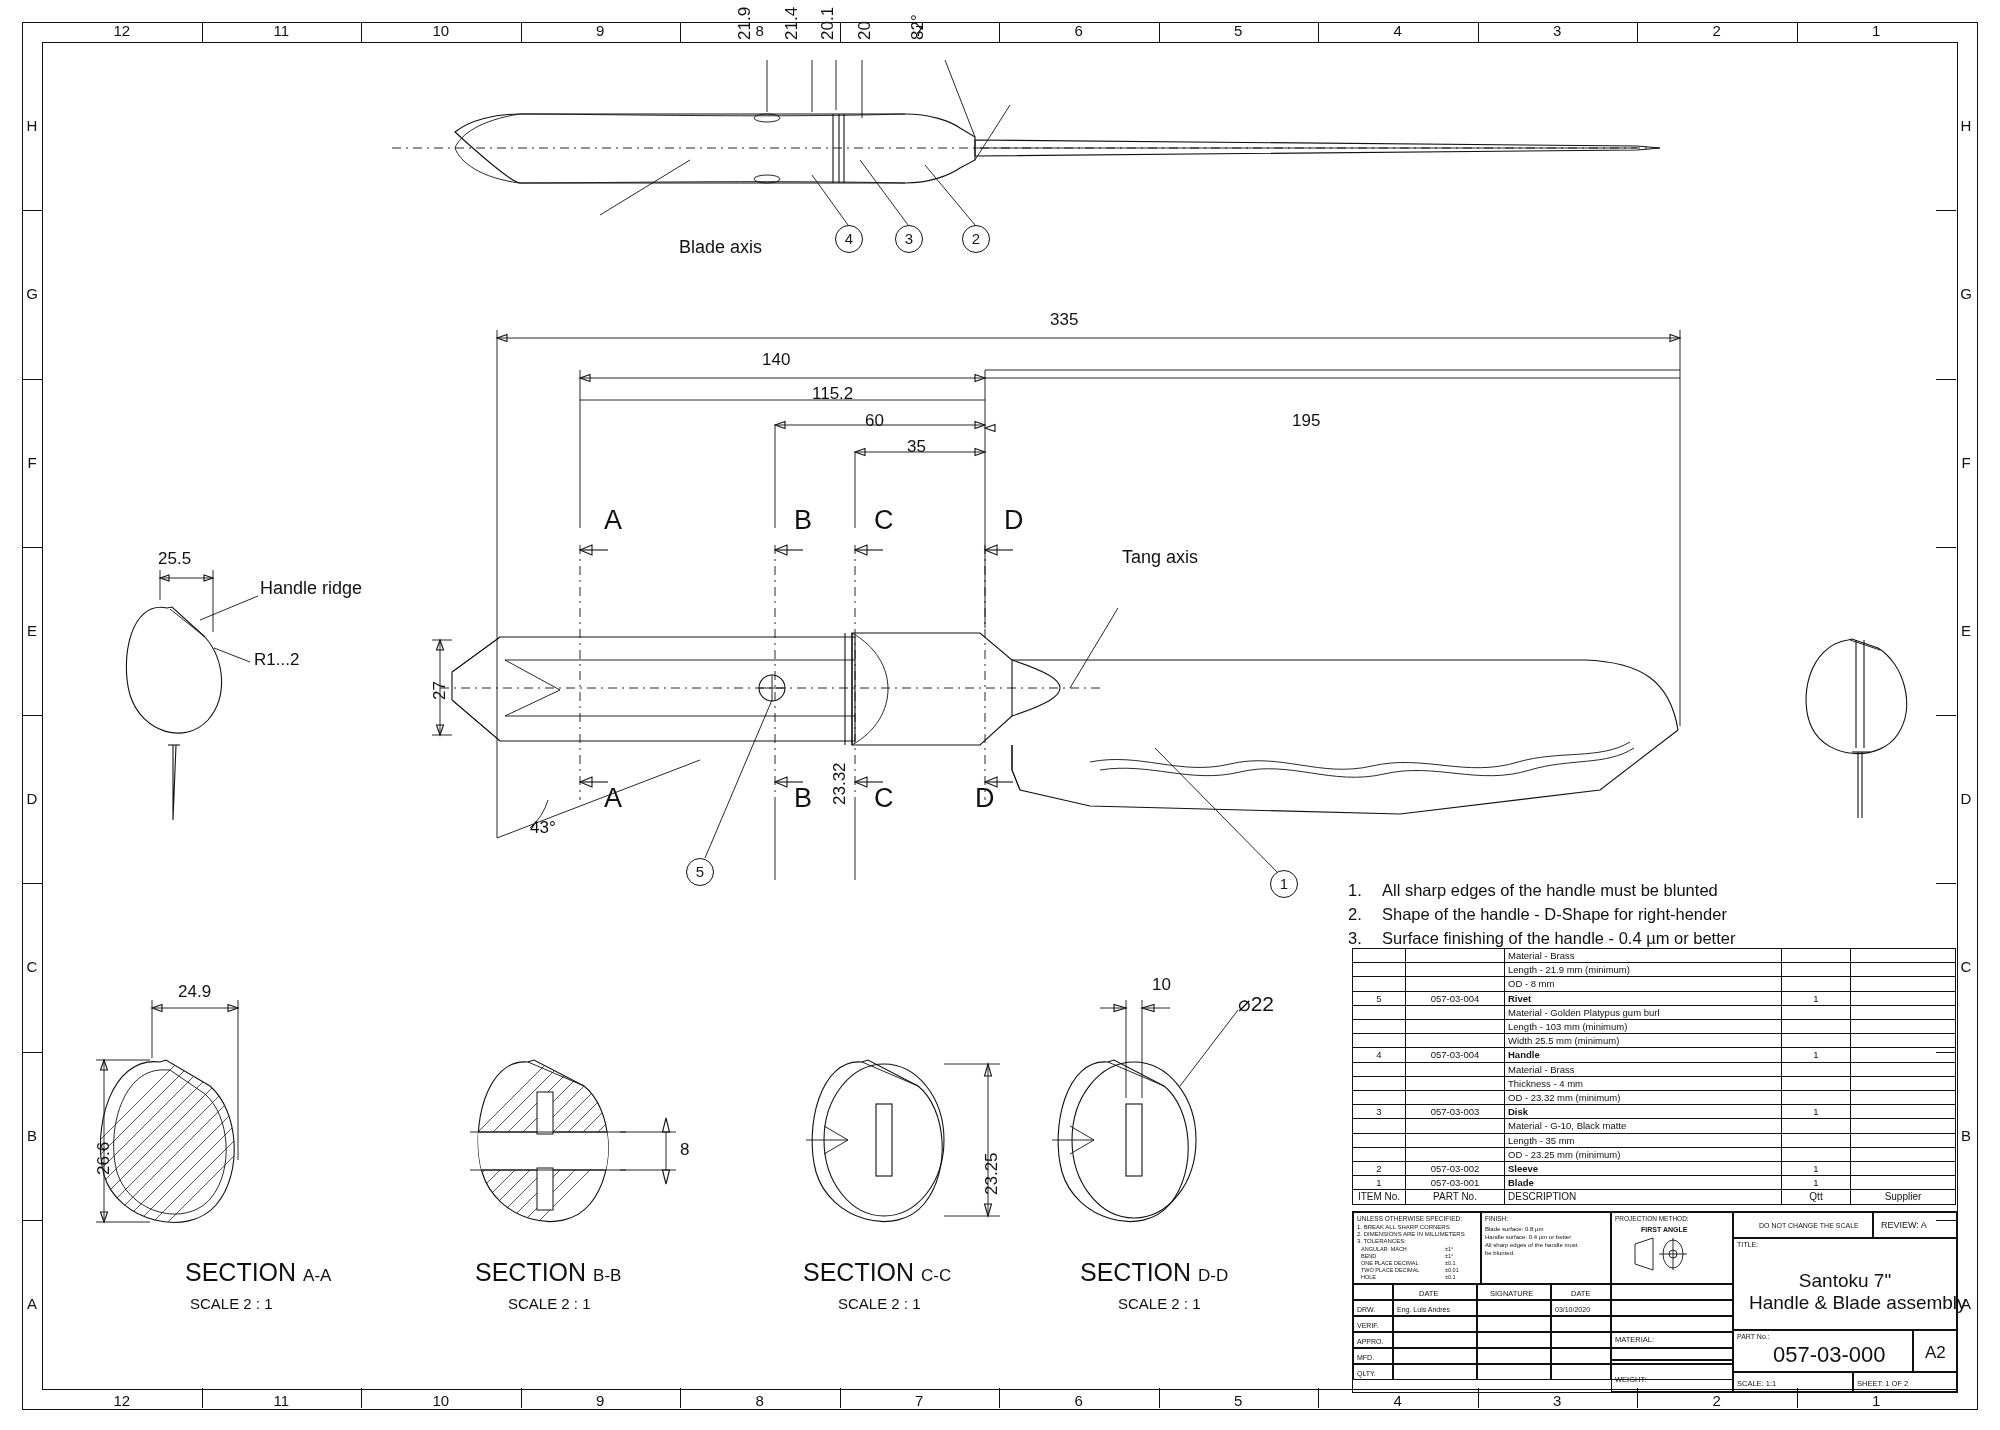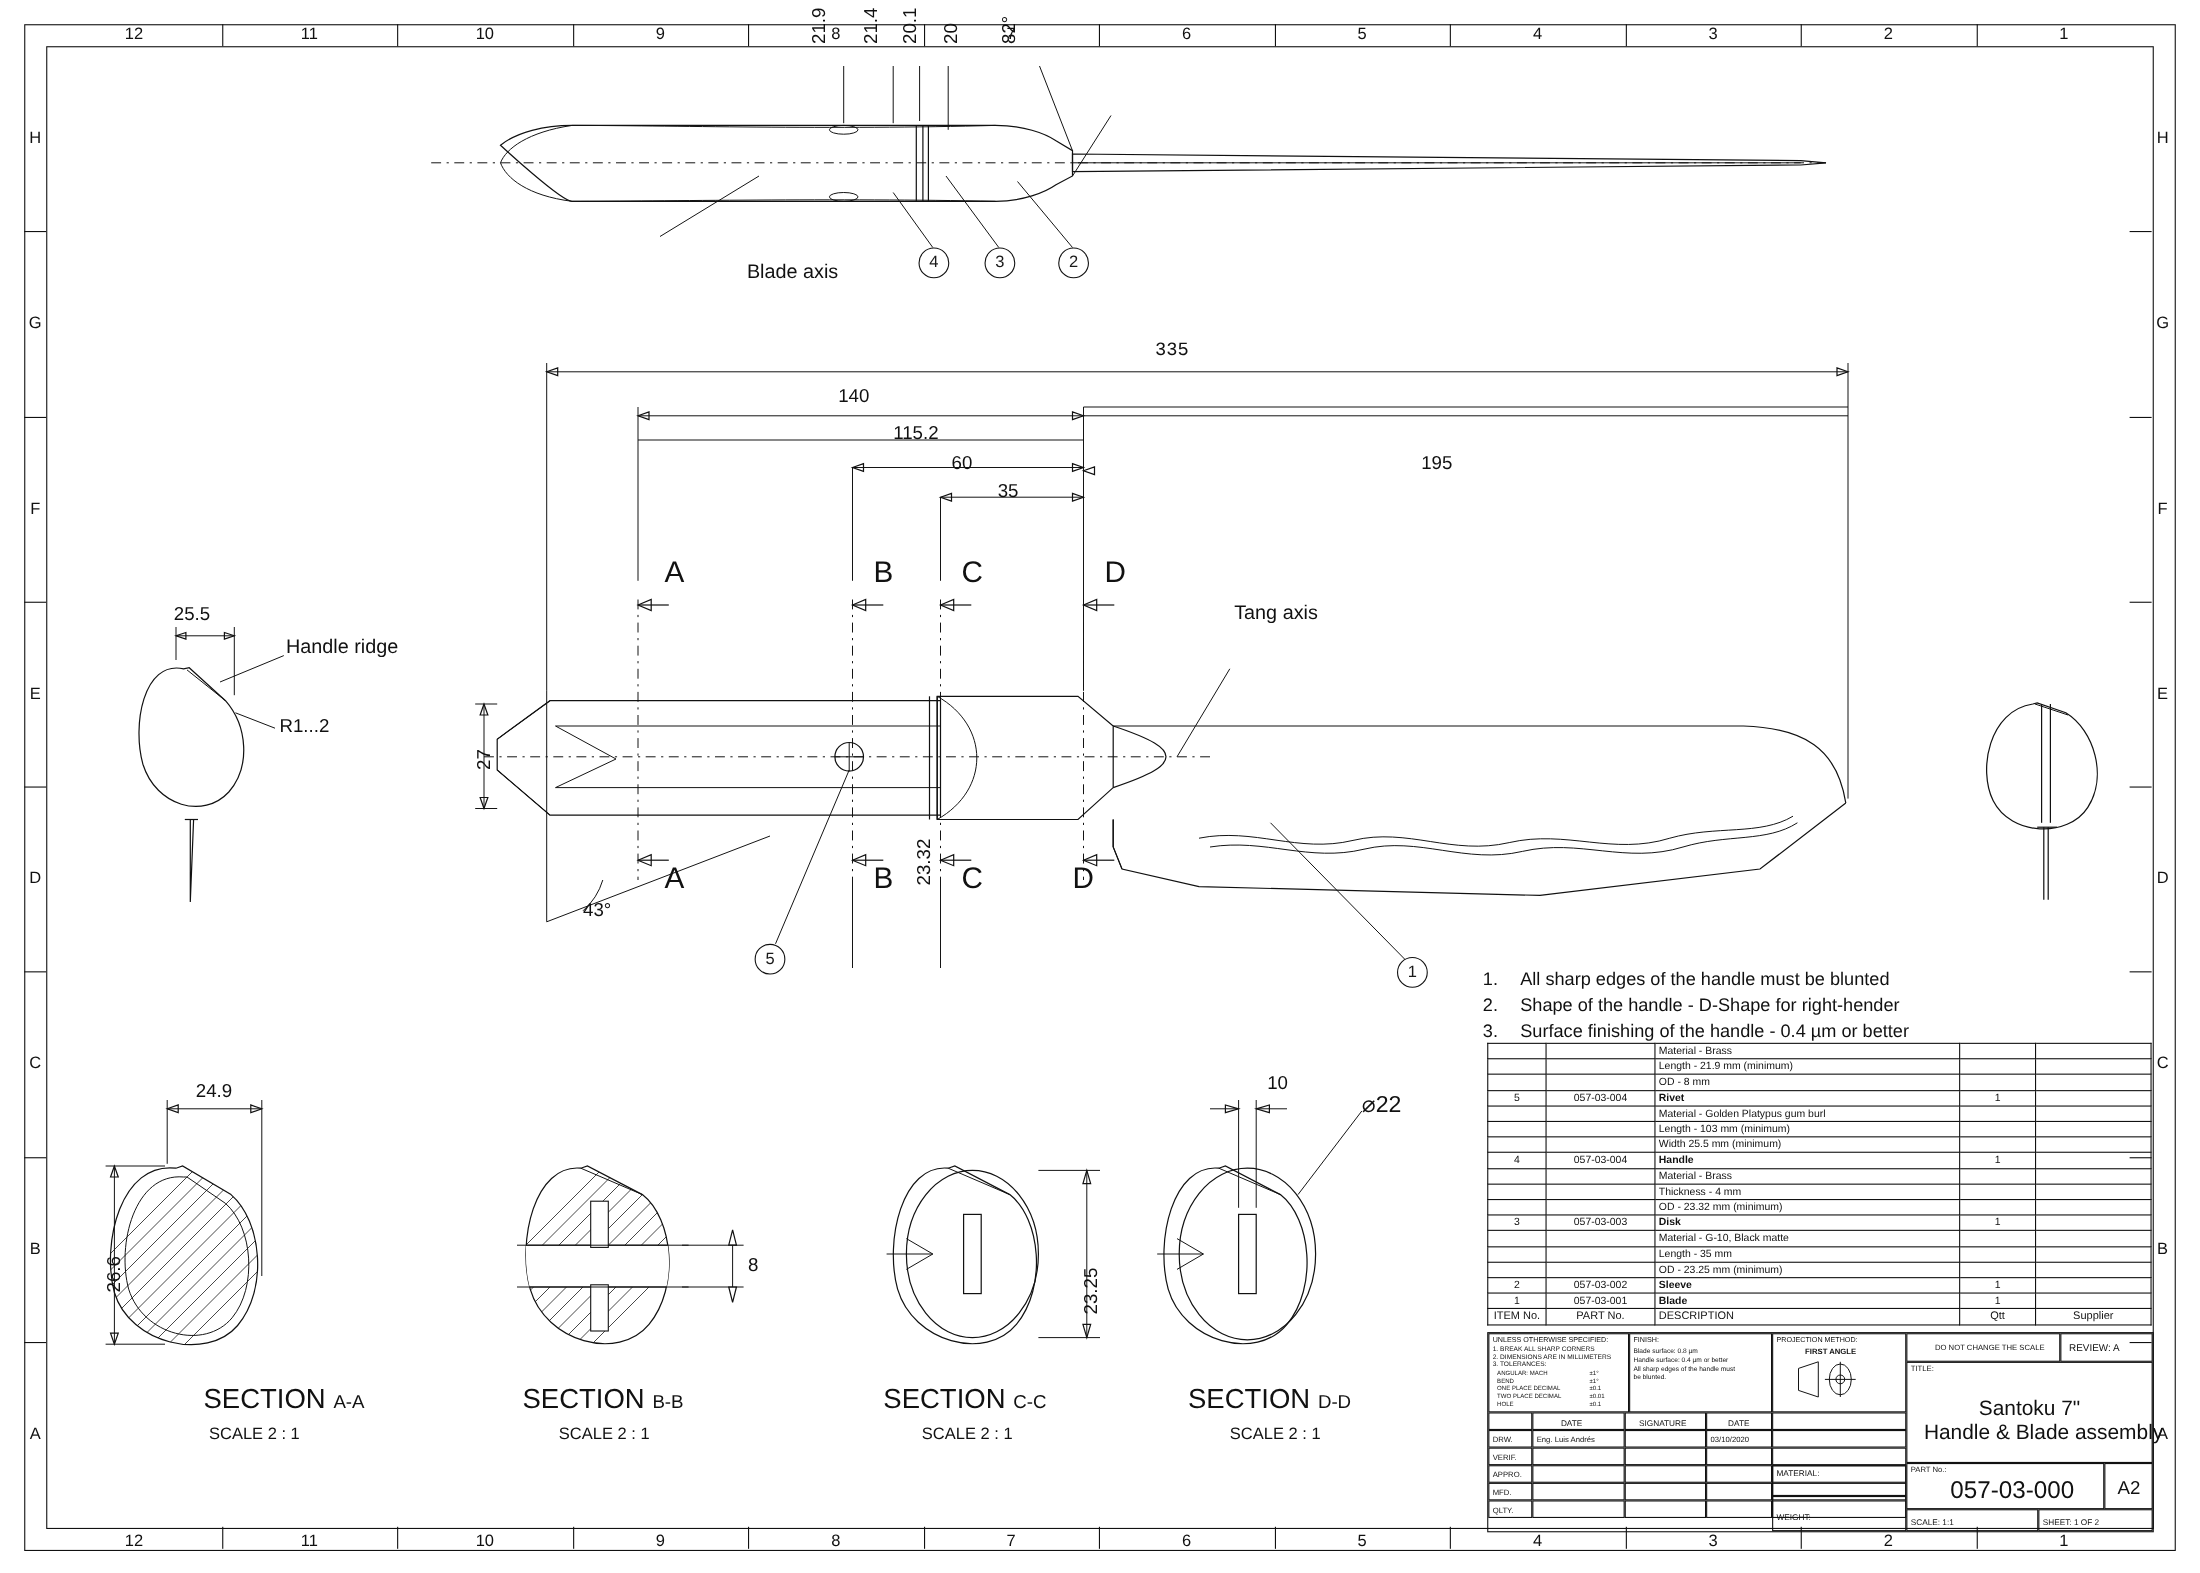--- a/index.html
+++ b/index.html
@@ -446,21 +446,21 @@
 
   <div class="lbl" style="left:679px;top:237px;">Blade axis</div>
   <div class="balloon" style="left:835px;top:225px;">4</div>
   <div class="balloon" style="left:895px;top:225px;">3</div>
   <div class="balloon" style="left:962px;top:225px;">2</div>
 
   <div class="dim-text" style="left:158px;top:549px;text-align:right;">25.5</div>
   <div class="lbl" style="left:260px;top:578px;">Handle ridge</div>
   <div class="dim-text" style="left:254px;top:650px;">R1...2</div>
 
-  <div class="dim-text" style="left:1050px;top:310px;font-family:Liberation Mono, monospace;">335</div>
+  <div class="dim-text" style="left:1050px;top:310px;">335</div>
   <div class="dim-text" style="left:762px;top:350px;">140</div>
   <div class="dim-text" style="left:812px;top:384px;">115.2</div>
   <div class="dim-text" style="left:865px;top:411px;">60</div>
   <div class="dim-text" style="left:907px;top:437px;">35</div>
   <div class="dim-text" style="left:1292px;top:411px;">195</div>
   <div class="dim-text rot" style="left:430px;top:700px;">27</div>
   <div class="dim-text rot" style="left:830px;top:805px;">23.32</div>
   <div class="dim-text" style="left:530px;top:818px;">43°</div>
 
   <div class="big" style="left:604px;top:505px;">A</div>

